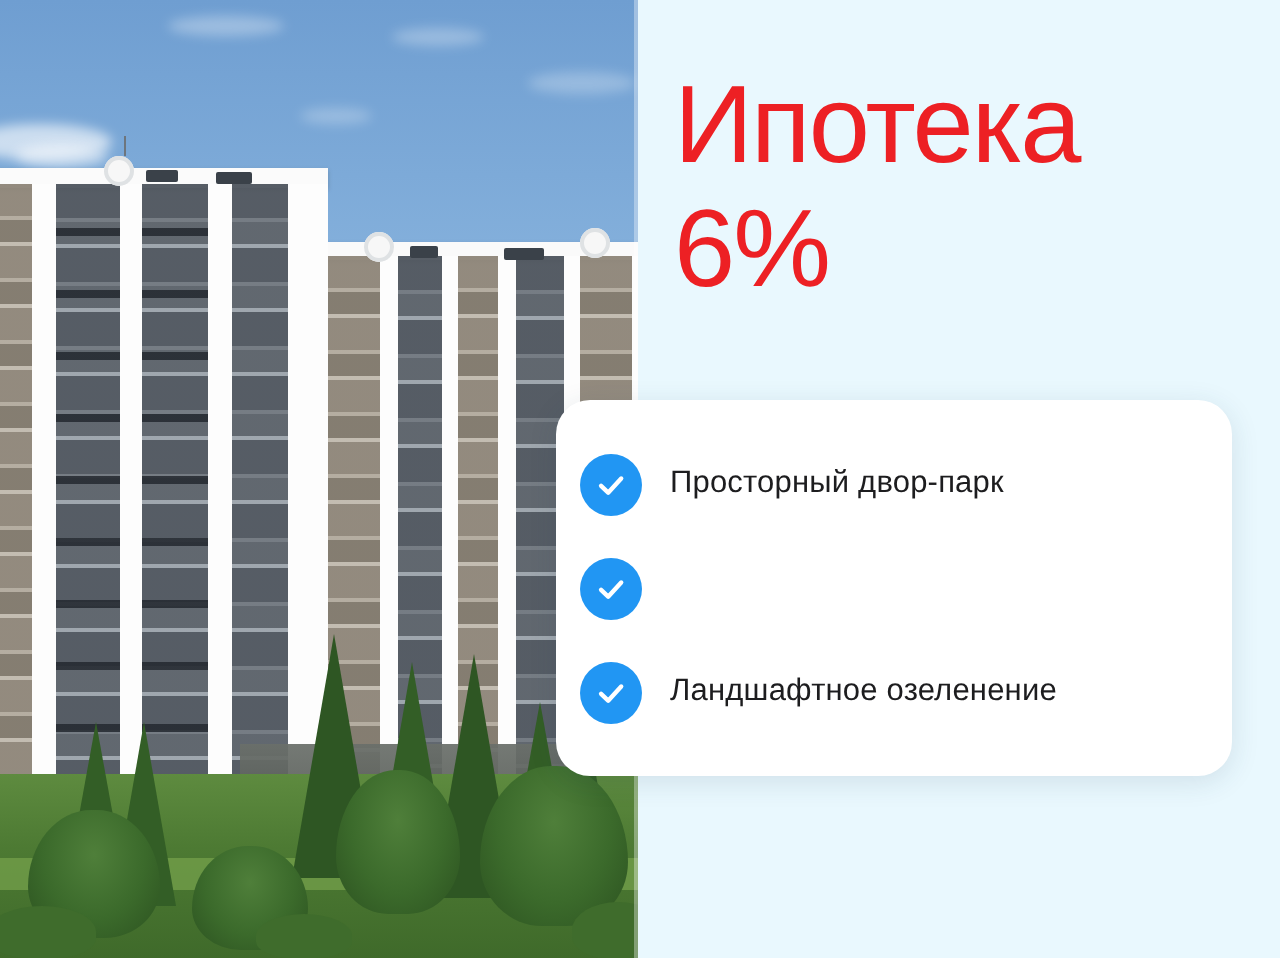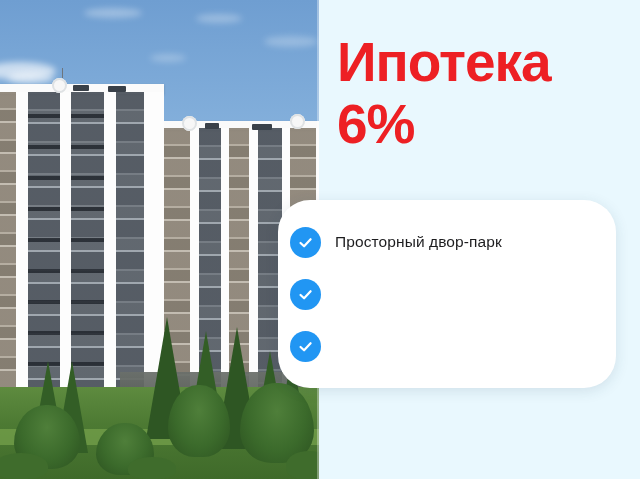--- a/index.html
+++ b/index.html
@@ -234,21 +234,21 @@
     width: 321px; height: 479px;
     background: #e9f8fe;
   }
 
   .headline {
     position: absolute;
     left: 18px;
     top: 34px;
     width: 290px;
     color: #ed2024;
-    font-weight: 700;
+    font-weight: 400;
     font-size: 55px;
     line-height: 1.05;
     letter-spacing: -1px;
     white-space: nowrap;
   }
   .headline .rate {
     display: block;
     margin-top: 4px;
   }
 
@@ -268,21 +268,21 @@
   }
 
   
   .feature-card {
     position: absolute;
     left: 278px;
     top: 200px;
     width: 338px;
     height: 188px;
     background: #ffffff;
-    border-radius: 32px;
+    border-radius: 17px;
     box-shadow: 0 3px 14px rgba(40,70,95,0.13);
     padding: 0;
     box-sizing: border-box;
   }
   .feature-list {
     position: absolute;
     left: 0; top: 0;
     width: 100%; height: 100%;
     display: flex;
     flex-direction: column;
@@ -423,18 +423,19 @@
           </svg>
         </span>
       </div>
 
       <div class="feature-row">
         <span class="check-icon">
           <svg width="17" height="17" viewBox="0 0 24 24" aria-hidden="true">
             <path d="M5 12.6 L10 17.4 L19.2 7.4" fill="none" stroke="#ffffff" stroke-width="3.1" stroke-linecap="round" stroke-linejoin="round"></path>
           </svg>
         </span>
+        <span class="feature-label">Ландшафтное озеленение</span>
       </div>
 
     </div>
   </div>
 
 </div>
 
 </body></html>

